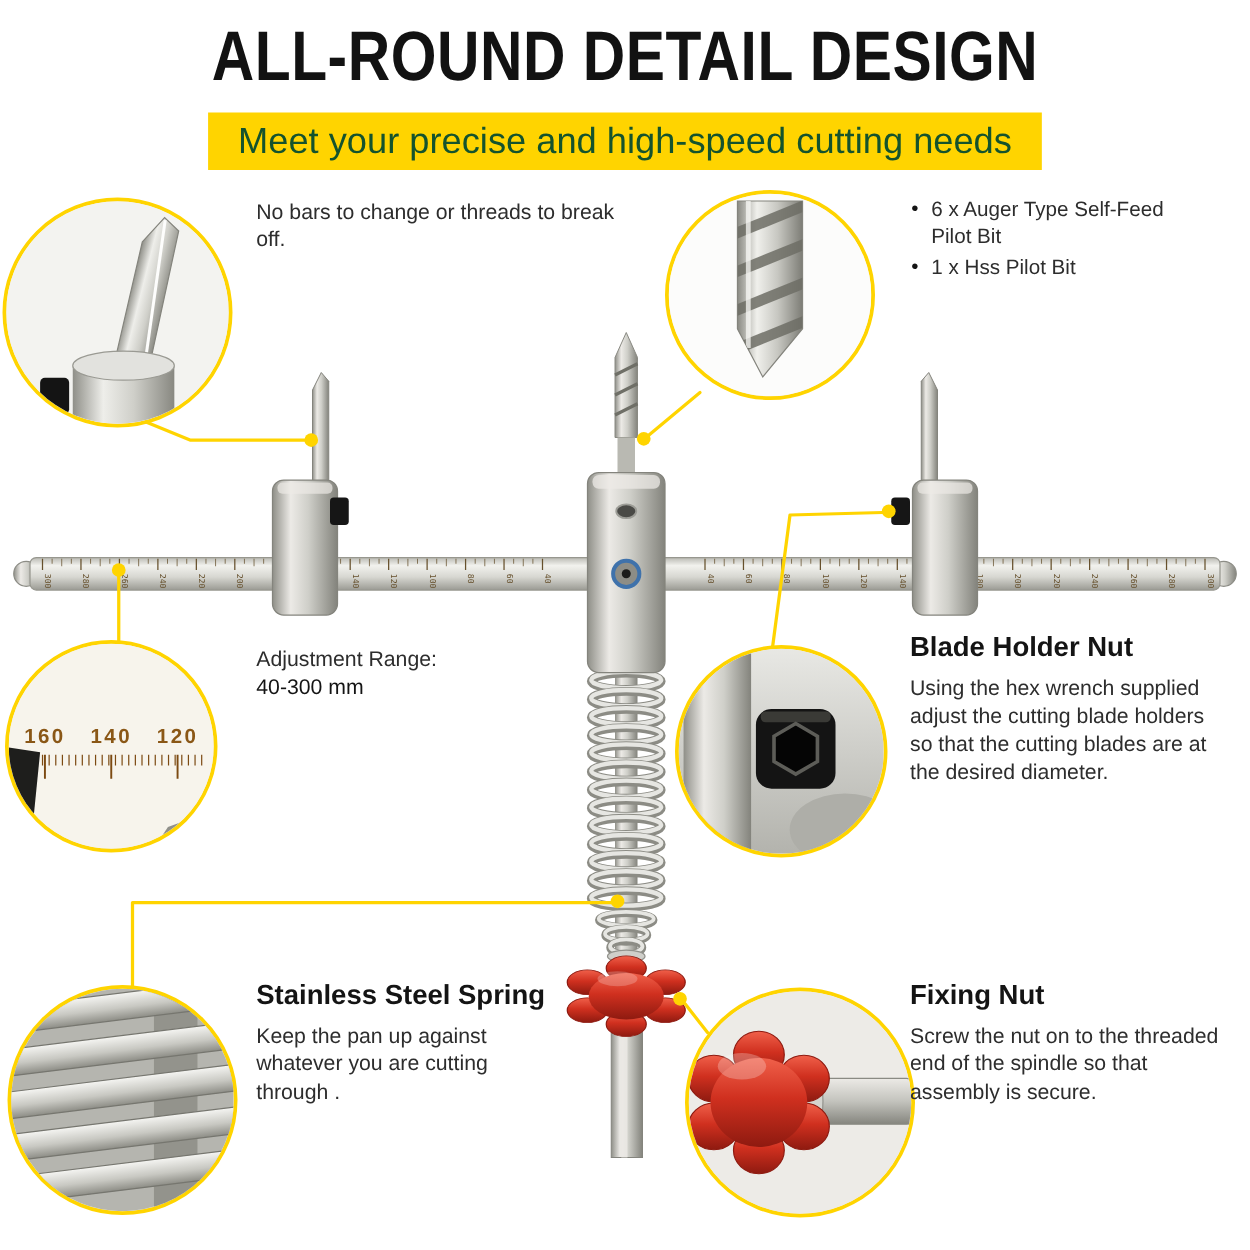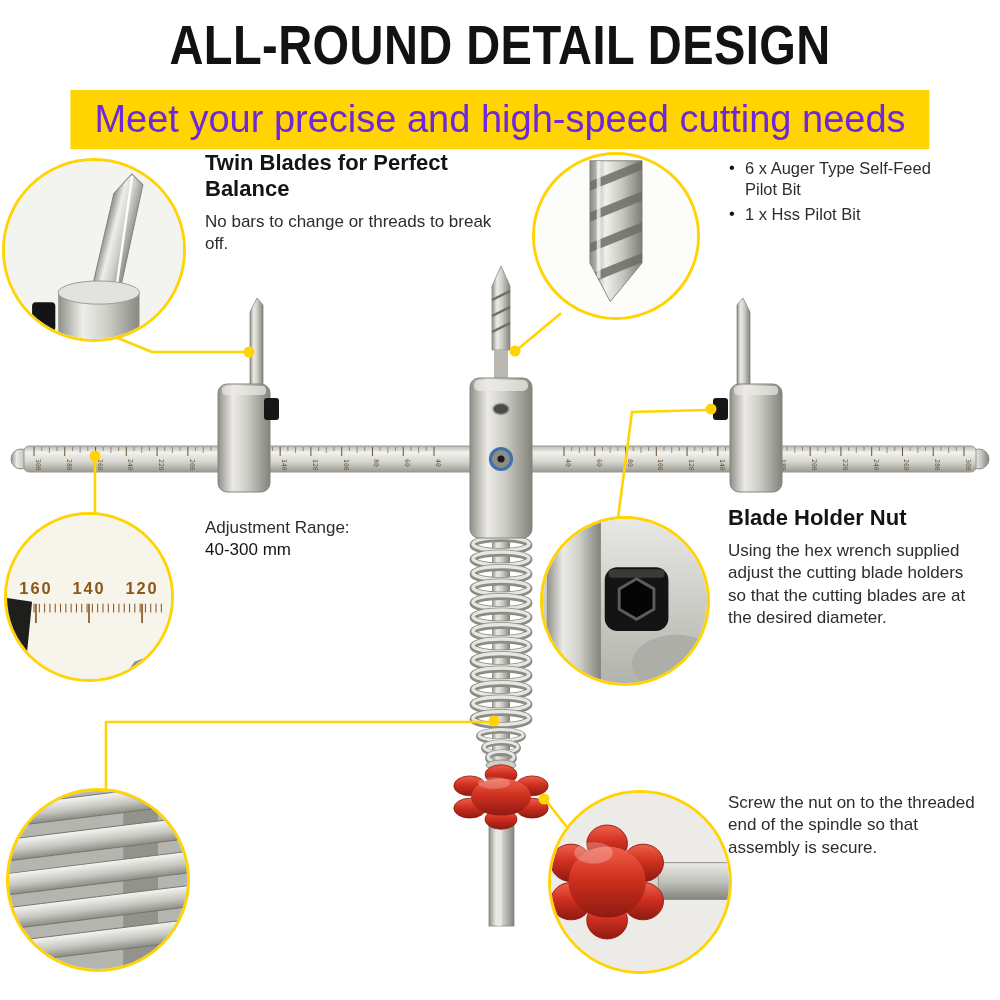--- a/index.html
+++ b/index.html
@@ -4,21 +4,21 @@
 <style>
   :root{ --accent:#FFD400; --title:#121212; }
   *{margin:0;padding:0;box-sizing:border-box}
   html,body{width:1000px;height:1000px}
   body{position:relative;background:#fff;font-family:"Liberation Sans",sans-serif;overflow:hidden}
 
   .title{position:absolute;top:12px;left:0;width:1000px;text-align:center;
          font-size:56px;font-weight:800;color:var(--title);white-space:nowrap;
          transform:scaleX(0.84);transform-origin:50% 50%;letter-spacing:0.5px}
   .banner{position:absolute;top:90px;left:50%;transform:translateX(-50%);
-          background:var(--accent);color:#6d28d9;font-size:38px;line-height:1.45;
+          background:var(--accent);color:#14532d;font-size:29px;line-height:1.45;
           padding:2px 24px;white-space:nowrap}
 
   .callout{position:absolute;z-index:4}
   .callout h3{font-size:22px;font-weight:700;color:#141414;line-height:1.18}
   .callout p{font-size:17px;color:#2d2d2d;line-height:1.32;margin-top:9px}
   .callout p strong{font-weight:400;color:#141414}
   .bullets{list-style:none;margin-top:8px}
   .bullets li{font-size:16.5px;color:#2d2d2d;line-height:1.3;padding-left:17px;position:relative;margin-top:3px}
   .bullets li .b{position:absolute;left:1px;top:-1px;color:#141414}
 
@@ -312,21 +312,20 @@
     <circle cx="249" cy="352" r="5.5"></circle>
     <circle cx="515" cy="351" r="5.5"></circle>
     <circle cx="711" cy="409" r="5.5"></circle>
     <circle cx="95" cy="456" r="5.5"></circle>
     <circle cx="494" cy="721" r="5.5"></circle>
     <circle cx="544" cy="799" r="5.5"></circle>
   </g>
 </svg>
 
 <div class="callout" id="c-twin">
-  <h3>Twin Blades for Perfect Balance</h3>
   <p>No bars to change or threads to break off.</p>
 </div>
 
 <div class="callout" id="c-pilot">
   <ul class="bullets">
     <li><span class="b">•</span><span>6 x Auger Type Self-Feed Pilot Bit</span></li>
     <li><span class="b">•</span><span>1 x Hss Pilot Bit</span></li>
   </ul>
 </div>
 
@@ -334,23 +333,26 @@
   <p><span>Adjustment Range:</span><br>
   <strong>40-300 mm</strong></p>
 </div>
 
 <div class="callout" id="c-bhn">
   <h3>Blade Holder Nut</h3>
   <p>Using the hex wrench supplied  adjust the cutting blade holders so that the cutting blades are at the desired diameter.</p>
 </div>
 
 <div class="callout" id="c-spring">
+  <h3>Stainless Steel Spring</h3>
+  <p>Keep the pan up against whatever you are cutting through .</p>
 </div>
 
 <div class="callout" id="c-fix">
+  <h3>Fixing Nut</h3>
   <p>Screw the nut on to the threaded end of the spindle so that assembly is secure.</p>
 </div>
 
 <div class="circle" id="circ-blade">
   <svg viewBox="0 0 184 184">
     <defs>
       <linearGradient id="c1m" x1="0" y1="0" x2="1" y2="0">
         <stop offset="0" stop-color="#8f8f88"></stop>
           <stop offset="0.3" stop-color="#eeeeea"></stop>
         <stop offset="0.6" stop-color="#cfcfc9"></stop>

